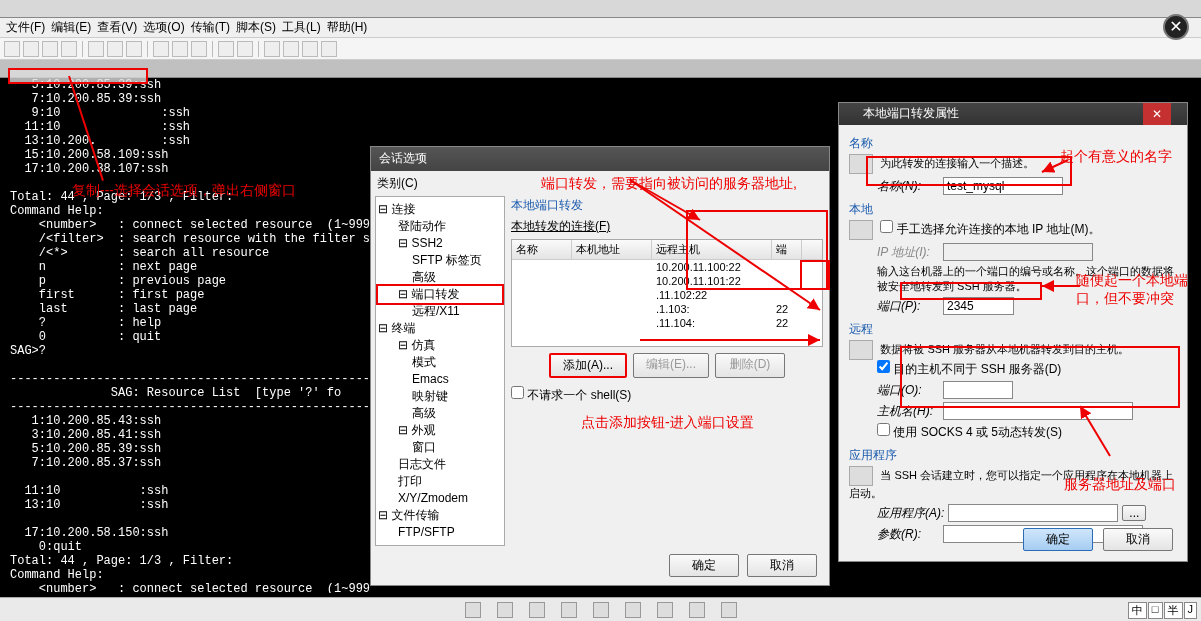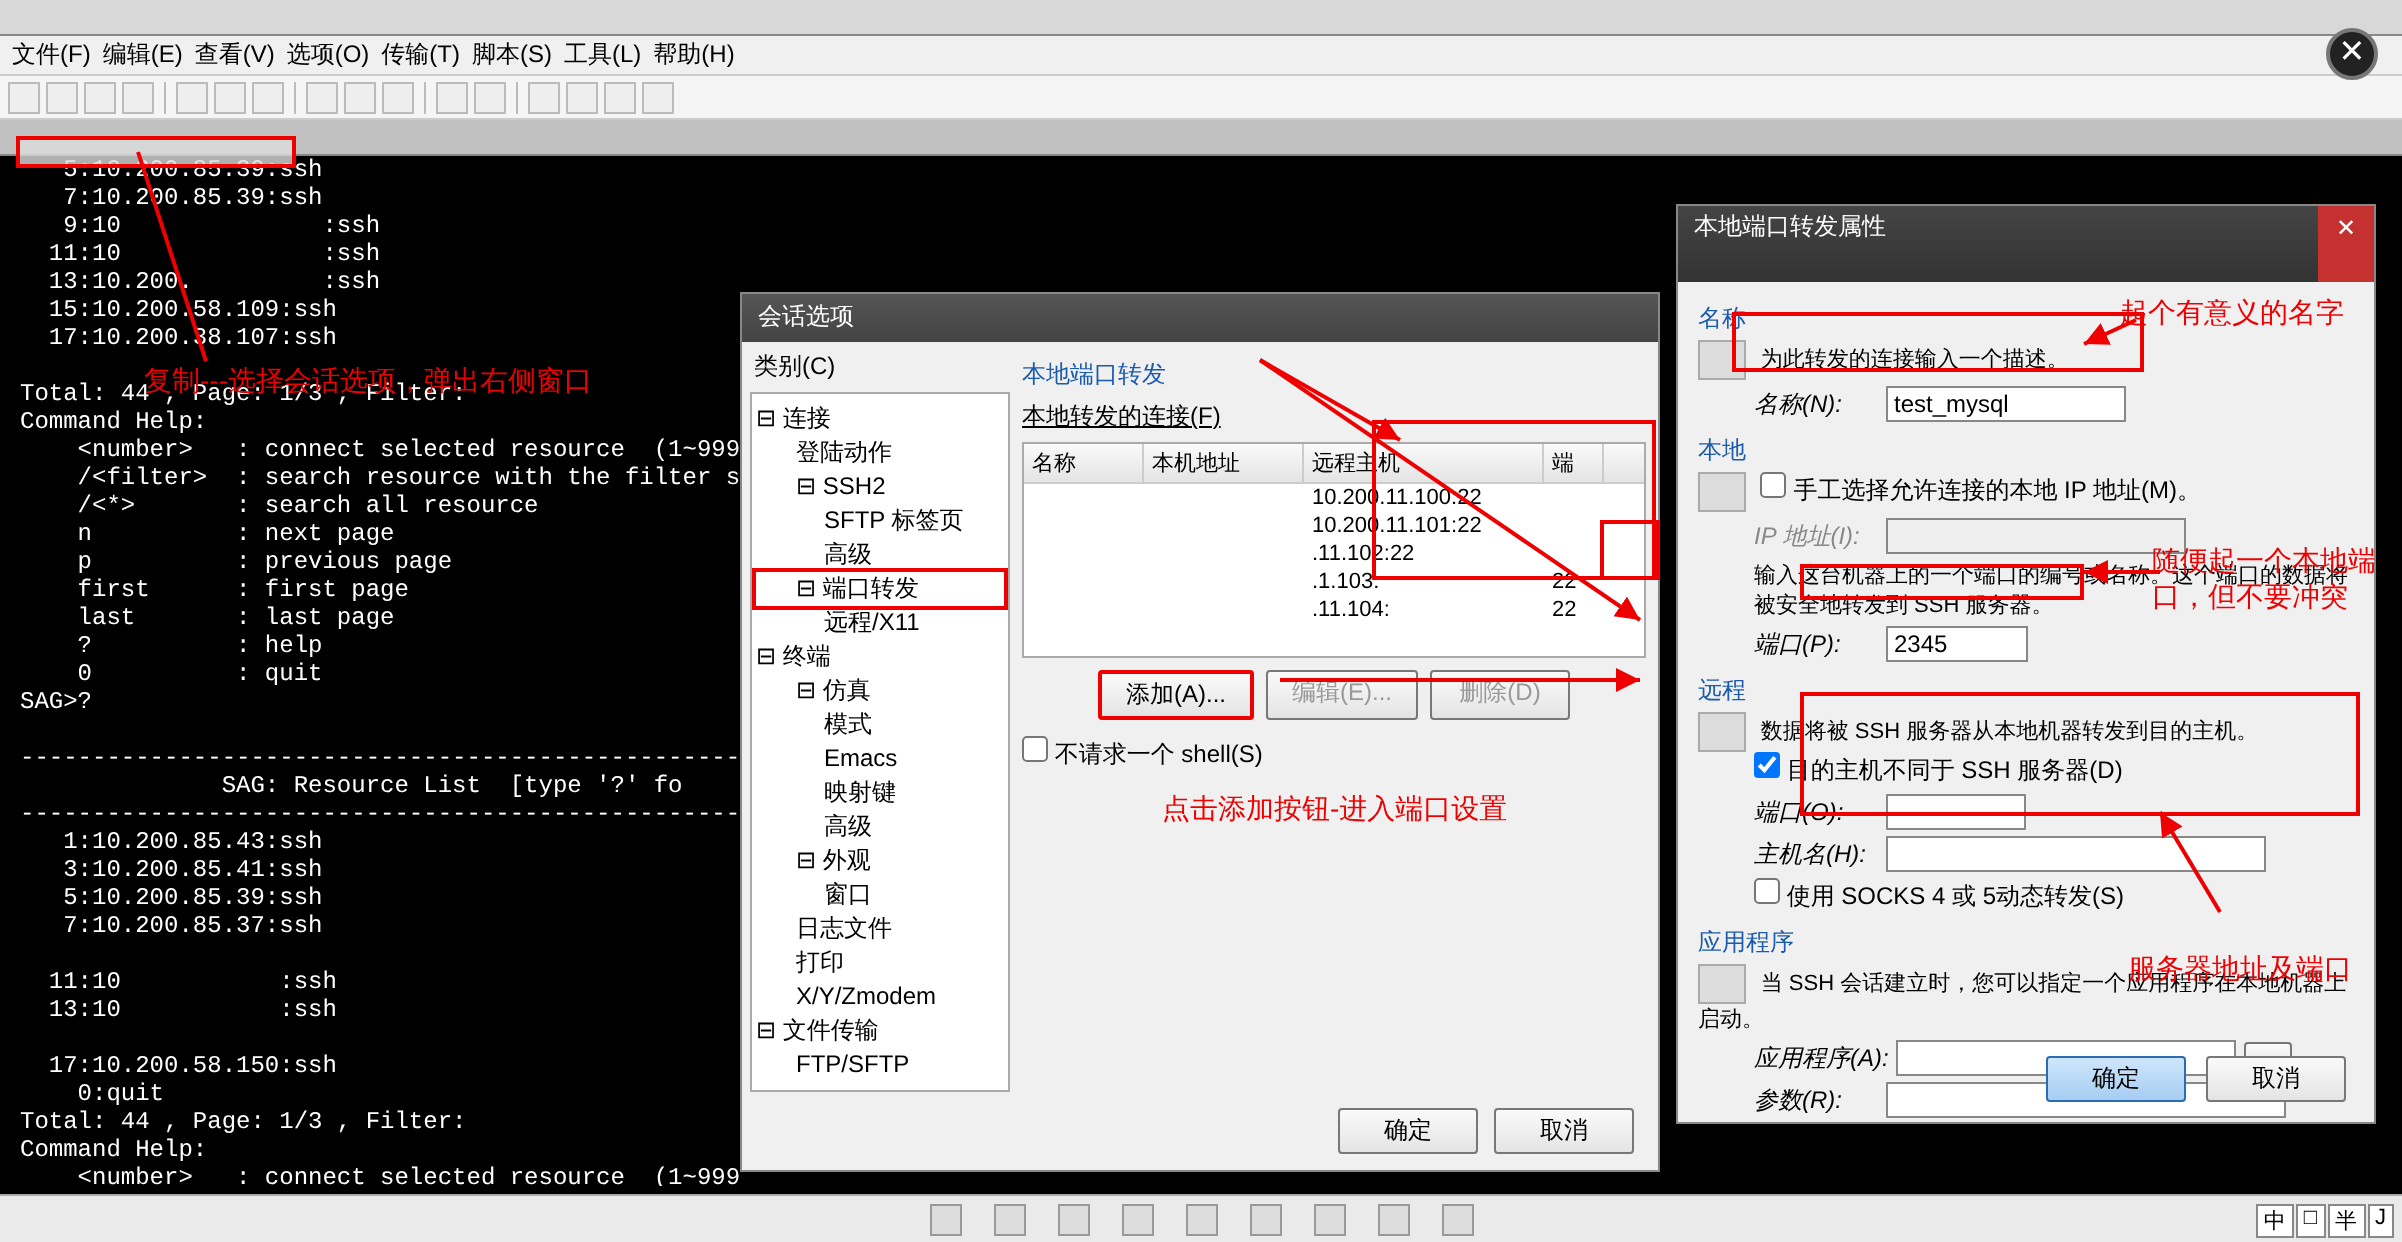--- a/index.html
+++ b/index.html
@@ -39,21 +39,21 @@
 .listview .row { display:flex; font-size:11px; }
 .listview .row div { padding:1px 4px; overflow:hidden; white-space:nowrap; }
 .btn-row { display:flex; gap:6px; justify-content:center; }
 .btn { padding:2px 12px; border:1px solid #777; background:linear-gradient(#fafafa,#e4e4e4); font-size:12px; min-width:70px; text-align:center; cursor:default; border-radius:2px; }
 .btn.disabled { color:#999; }
 .checkbox-row { margin-top:8px; font-size:12px; }
 .dlg-footer { position:absolute; bottom:8px; right:12px; display:flex; gap:8px; }
 
 
 .dialog2 { position:absolute; top:102px; left:838px; width:350px; height:460px; background:#f0f0f0; border:1px solid #888; box-shadow:2px 2px 6px rgba(0,0,0,0.5); z-index:11; color:#000; }
-.dlg2-title { height:38px; background:linear-gradient(#444,#333); color:#fff; padding:2px 8px; font-size:12px; display:flex; justify-content:space-between; }
+.dlg2-title { height:22px; background:linear-gradient(#444,#333); color:#fff; padding:2px 24px; font-size:12px; display:flex; justify-content:space-between; }
 .dlg2-title .close { background:#c53030; width:28px; text-align:center; margin:-2px -8px -2px 0; line-height:22px; }
 .section { padding:4px 10px; }
 .section .sec-title { color:#1a5bad; font-size:12px; margin:6px 0 2px; }
 .field-row { display:flex; align-items:center; gap:4px; font-size:12px; margin:3px 0 3px 28px; }
 .field-row label { min-width:62px; text-align:left;font-style:italic; }
 .field-row input[type=text] { border:1px solid #888; padding:1px 3px; font-size:12px; height:18px; }
 .small-icon { width:24px; height:20px; border:1px solid #aaa; background:#ddd; display:inline-block; vertical-align:middle; margin-right:4px; }
 .desc { font-size:11px; margin:2px 0 2px 28px; }
 .dlg2-footer { position:absolute; bottom:10px; right:14px; display:flex; gap:10px; }
 .btn-primary { border:1px solid #2a6db5; background:linear-gradient(#cfe6fb,#a6cdf2); }
@@ -184,20 +184,21 @@
         <div class="item">⊟ <span>外观</span></div>
         <div class="item2">窗口</div>
         <div class="item">日志文件</div>
         <div class="item">打印</div>
         <div class="item">X/Y/Zmodem</div>
         <div class="cat">⊟ <span>文件传输</span></div>
         <div class="item">FTP/SFTP</div>
       </div>
     </div>
     <div class="right">
+      <div class="anno" style="position:relative;top:0;left:30px;">端口转发，需要指向被访问的服务器地址,</div>
       <div class="group-label">本地端口转发</div>
       <div style="margin-bottom:4px;"><span style="text-decoration:underline; color:#000;">本地转发的连接(F)</span></div>
       <div class="listview">
         <div class="hdr">
           <div class="col1">名称</div>
           <div class="col2">本机地址</div>
           <div class="col3">远程主机</div>
           <div class="col4">端</div>
         </div>
         <div id="listrows">

